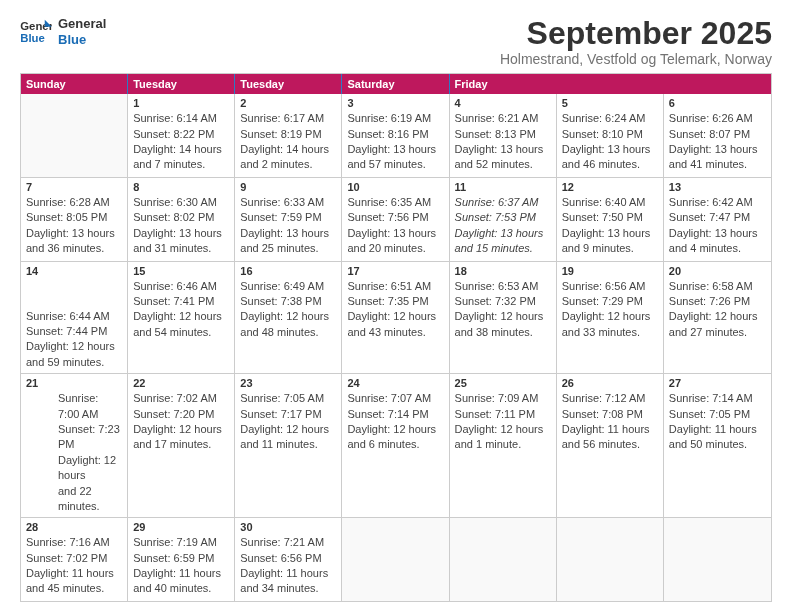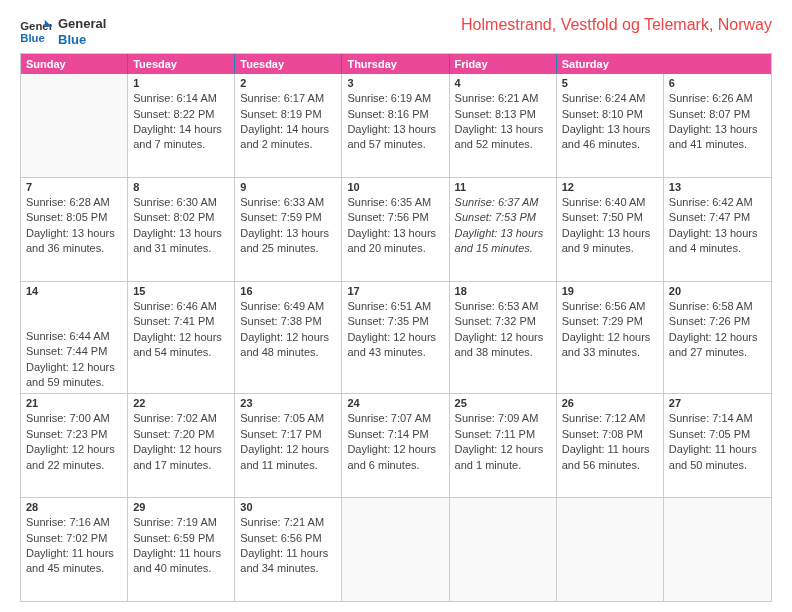--- a/index.html
+++ b/index.html
@@ -35,33 +35,33 @@
     .title-block {
       text-align: right;
     }
     .month-title {
       font-size: 32px;
       font-weight: bold;
       color: #333;
       line-height: 1.1;
     }
     .location {
-      font-size: 16px;
-      color: #ef4444;
+      font-size: 14px;
+      color: #737373;
     }
     .calendar {
       flex: 1;
       display: flex;
       flex-direction: column;
       border: 1px solid #ccc;
     }
     .cal-header {
       display: grid;
       grid-template-columns: repeat(7, 1fr);
-      background: #ec4899;
+      background: #be185d;
     }
     .cal-header-cell {
       color: #fff;
       font-size: 11px;
       font-weight: bold;
       padding: 4px 5px;
       text-align: left;
       border-right: 1px solid #2a7cc5;
     }
     .cal-header-cell:last-child { border-right: none; }
@@ -110,32 +110,32 @@
         <text x="0" y="14" font-size="13" font-weight="bold" fill="#333" font-family="Arial">General</text>
         <text x="0" y="27" font-size="13" font-weight="bold" fill="#1a6cb5" font-family="Arial">Blue</text>
         <polygon points="28,2 36,10 28,10" fill="#1a6cb5"></polygon>
       </svg>
       <div style="display:flex;flex-direction:column;margin-left:2px;">
         <span style="font-size:13px;font-weight:bold;color:#333;line-height:1.2;">General</span>
         <span style="font-size:13px;font-weight:bold;color:#1a6cb5;line-height:1.2;">Blue</span>
       </div>
     </div>
     <div class="title-block">
+      <div class="month-title">September 2025</div>
       <div class="location">Holmestrand, Vestfold og Telemark, Norway</div>
     </div>
   </div>
 
   <div class="calendar">
     <div class="cal-header">
     <div class="cal-header-cell">Sunday</div>
         <div class="cal-header-cell">Tuesday</div>
         <div class="cal-header-cell">Tuesday</div>
-        <div class="cal-header-cell">Thursday</div>
+        <div class="cal-header-cell">Saturday</div>
         <div class="cal-header-cell">Friday</div>
-        <div class="cal-header-cell">Saturday</div>
       </div>
     <div class="cal-body">
     <div class="cal-row">
           <div class="cal-cell empty"></div>
           <div class="cal-cell">
             <span class="day-num">1</span>
             <div class="cell-info" style="white-space: pre-line;">Sunrise: 6:14 AM
 Sunset: 8:22 PM
 Daylight: 14 hours
 and 7 minutes.</div>
@@ -274,21 +274,21 @@
             <span class="day-num">20</span>
             <div class="cell-info" style="white-space: pre-line;">Sunrise: 6:58 AM
 Sunset: 7:26 PM
 Daylight: 12 hours
 and 27 minutes.</div>
           </div>
         </div>
         <div class="cal-row">
           <div class="cal-cell">
             <span class="day-num">21</span>
-            <div class="cell-info" style="white-space: pre-line;">Sunrise: 7:00 AM
+            <div class="cell-info" style="white-space: pre-line; margin-left: 32px;">Sunrise: 7:00 AM
 Sunset: 7:23 PM
 Daylight: 12 hours
 and 22 minutes.</div>
           </div>
           <div class="cal-cell">
             <span class="day-num">22</span>
             <div class="cell-info" style="white-space: pre-line;">Sunrise: 7:02 AM
 Sunset: 7:20 PM
 Daylight: 12 hours
 and 17 minutes.</div>

